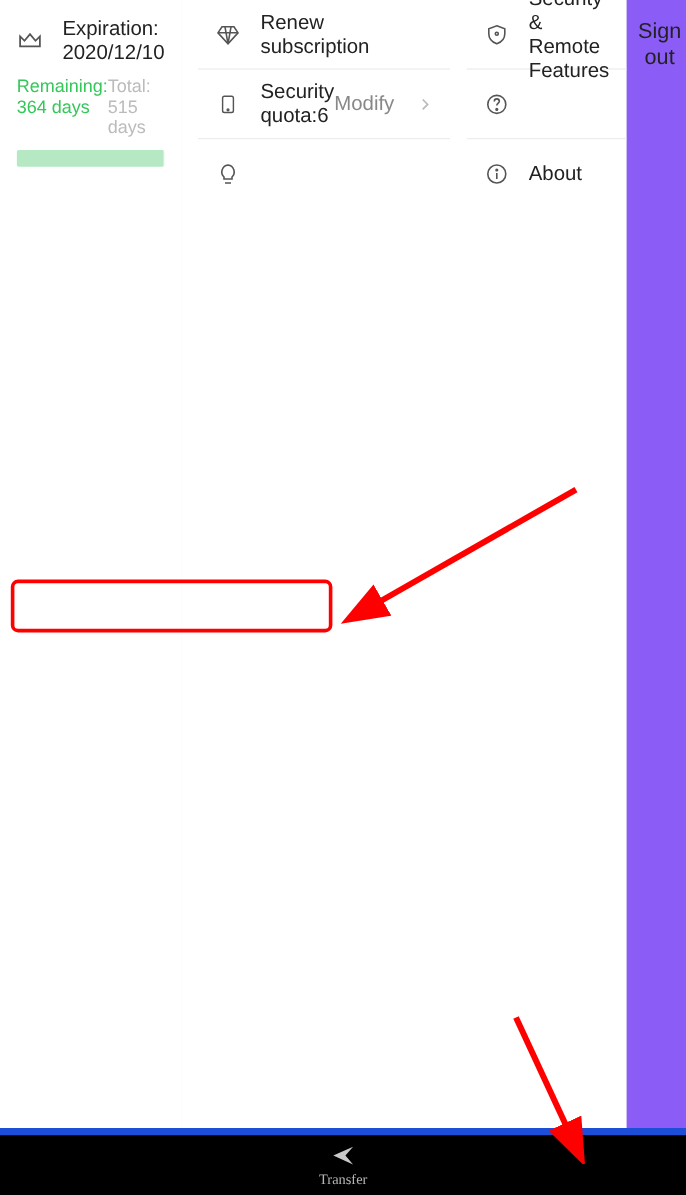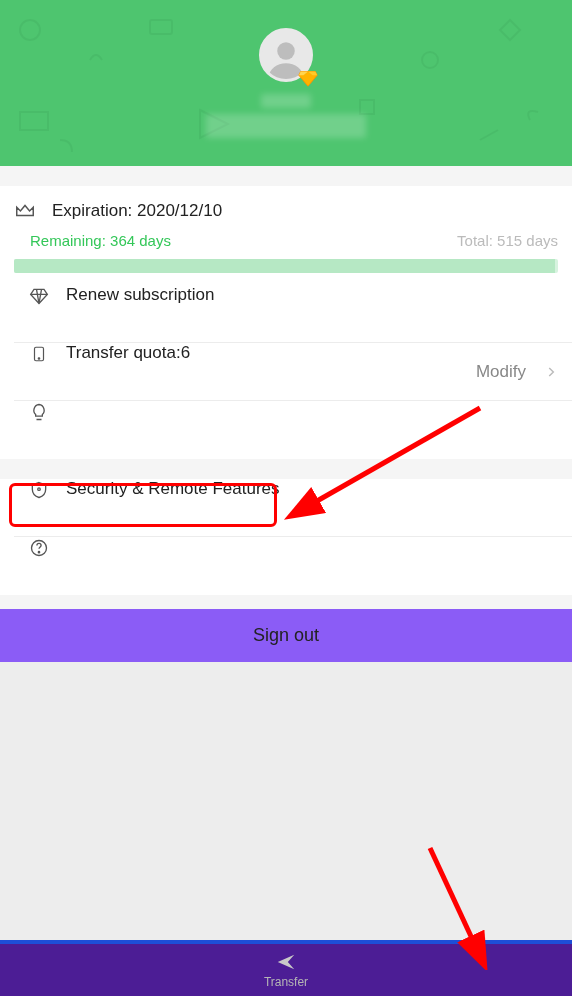--- a/index.html
+++ b/index.html
@@ -1,17 +1,17 @@
 <!DOCTYPE html>
 <html><head>
 <meta charset="utf-8">
 <style>
   * { box-sizing: border-box; margin: 0; padding: 0; }
   html, body { width: 572px; height: 996px; font-family: -apple-system, Arial, sans-serif; background: #ededed; overflow: hidden; }
-  .screen { width: 572px; height: 996px; display: flex; flex-direction: column; background: #ededed; position: relative; }
+  .screen { width: 572px; height: 996px; display: flex; flex-direction: row; background: #ededed; position: relative; }
 
   
   .header {
     height: 166px;
     background: #4ec56f;
     position: relative;
     overflow: hidden;
   }
   .header-bg-icons {
     position: absolute;
@@ -51,20 +51,21 @@
   }
   .blur1 { top: 94px; width: 50px; height: 14px; }
   .blur2 { top: 114px; width: 160px; height: 24px; }
 
   
   .gap-sm { height: 20px; background: #f5f5f5; }
   .gap-md { height: 14px; background: #f5f5f5; }
   .card { background: #fff; }
   .row {
     display: flex;
+    align-items: center;
     padding: 0 14px;
     height: 58px;
     border-bottom: 1px solid #ececec;
     color: #222;
     font-size: 17px;
     margin-left: 14px;
   }
   .row:last-child { border-bottom: none; }
   .row .ico {
     width: 22px; height: 22px;
@@ -74,21 +75,21 @@
     flex-shrink: 0;
   }
   .row .label { flex: 1; }
   .row .right { color: #888; font-size: 17px; display: flex; align-items: center; gap: 18px; }
 
   
   .exp-block { background:#fff; padding: 14px 14px 12px 14px; }
   .exp-top { display:flex; align-items:center; font-size:17px; color:#222; }
   .exp-top .ico { width:22px; height:22px; margin-right:16px; display:flex; align-items:center; justify-content:center; color:#555;}
   .exp-mid { display:flex; justify-content:space-between; font-size:15px; margin-top:10px; }
-  .remaining { color:#34c759;margin-left:16px; }
+  .remaining { color:#34c759; }
   .total { color:#bbb; }
   .progress {
     margin-top:10px;
     height:14px;
     background:#d7f3df;
     border-radius:2px;
     position:relative;
     overflow:hidden;
   }
   .progress-fill {
@@ -113,23 +114,24 @@
     font-size:18px;
     color:#222;
     padding: 16px 10px;
   }
 
   
   .bottom {
     position:absolute;
     left:0; right:0; bottom:0;
     height:56px;
-    background:#4c1d95;
-    border-top:4px solid #1d4ed8;
+    background:#000000;
+    border-top:6px solid #1d4ed8;
     display:flex;
+    font-family:Liberation Serif, serif;
   }
   .tab {
     flex:1;
     display:flex;
     flex-direction:column;
     align-items:center;
     justify-content:center;
     gap:2px;
     font-size:12px;
     color:#b5b5b5;
@@ -217,21 +219,21 @@
       </span>
       <span class="label">Renew subscription</span>
     </div>
     <div class="row">
       <span class="ico">
         <svg viewBox="0 0 24 24" width="18" height="20" fill="none" stroke="currentColor" stroke-width="1.6">
             <rect x="6" y="3" width="12" height="18" rx="2"></rect>
             <circle cx="12" cy="18" r="1" fill="currentColor"></circle>
           </svg>
       </span>
-      <span class="label">Transfer quota:6</span>
+      <span class="label">Security quota:6</span>
       <span class="right">
         <span>Modify</span>
         <svg viewBox="0 0 24 24" width="14" height="14" fill="none" stroke="#bbb" stroke-width="2.5">
             <path d="M9 5l7 7-7 7"></path>
           </svg>
       </span>
     </div>
     <div class="row">
       <span class="ico">
         <svg viewBox="0 0 24 24" width="20" height="20" fill="none" stroke="currentColor" stroke-width="1.6">
@@ -254,20 +256,30 @@
       <span class="label">Security &amp; Remote Features</span>
     </div>
     <div class="row">
       <span class="ico">
         <svg viewBox="0 0 24 24" width="20" height="20" fill="none" stroke="currentColor" stroke-width="1.6">
             <circle cx="12" cy="12" r="9"></circle>
             <path d="M9.5 9a2.5 2.5 0 115 0c0 1.5-2.5 2-2.5 4"></path>
             <circle cx="12" cy="17" r="0.8" fill="currentColor"></circle>
           </svg>
       </span>
+    </div>
+    <div class="row">
+      <span class="ico">
+        <svg viewBox="0 0 24 24" width="20" height="20" fill="none" stroke="currentColor" stroke-width="1.6">
+            <circle cx="12" cy="12" r="9"></circle>
+            <circle cx="12" cy="8" r="0.8" fill="currentColor"></circle>
+            <path d="M12 11v6"></path>
+          </svg>
+      </span>
+      <span class="label">About</span>
     </div>
   </div>
 
   <div class="gap-md"></div>
 
   <div class="signout">
     <span>Sign out</span>
   </div>
 
   <div class="spacer-fill"></div>

